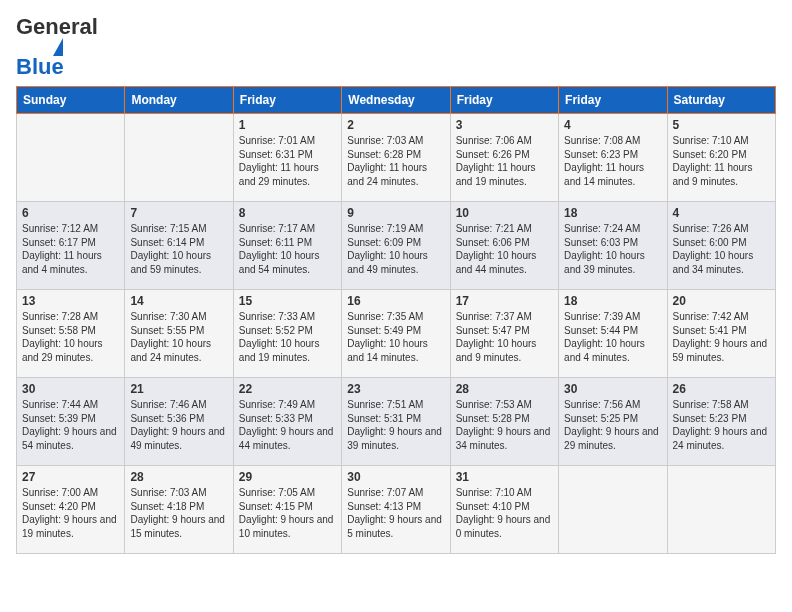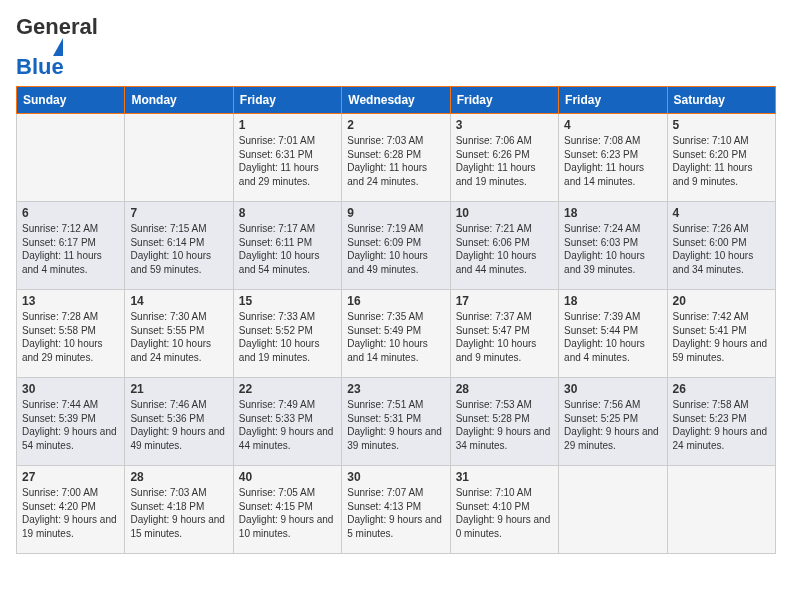--- a/index.html
+++ b/index.html
@@ -244,21 +244,21 @@
       <tr>
         <td>
           <span class="day-num">27</span>
           <div class="cell-content">Sunrise: 7:00 AM<br>Sunset: 4:20 PM<br>Daylight: 9 hours and 19 minutes.</div>
         </td>
         <td>
           <span class="day-num">28</span>
           <div class="cell-content">Sunrise: 7:03 AM<br>Sunset: 4:18 PM<br>Daylight: 9 hours and 15 minutes.</div>
         </td>
         <td>
-          <span class="day-num">40</span>
+          <span class="day-num">29</span>
           <div class="cell-content">Sunrise: 7:05 AM<br>Sunset: 4:15 PM<br>Daylight: 9 hours and 10 minutes.</div>
         </td>
         <td>
           <span class="day-num">30</span>
           <div class="cell-content">Sunrise: 7:07 AM<br>Sunset: 4:13 PM<br>Daylight: 9 hours and 5 minutes.</div>
         </td>
         <td>
           <span class="day-num">31</span>
           <div class="cell-content">Sunrise: 7:10 AM<br>Sunset: 4:10 PM<br>Daylight: 9 hours and 0 minutes.</div>
         </td>

